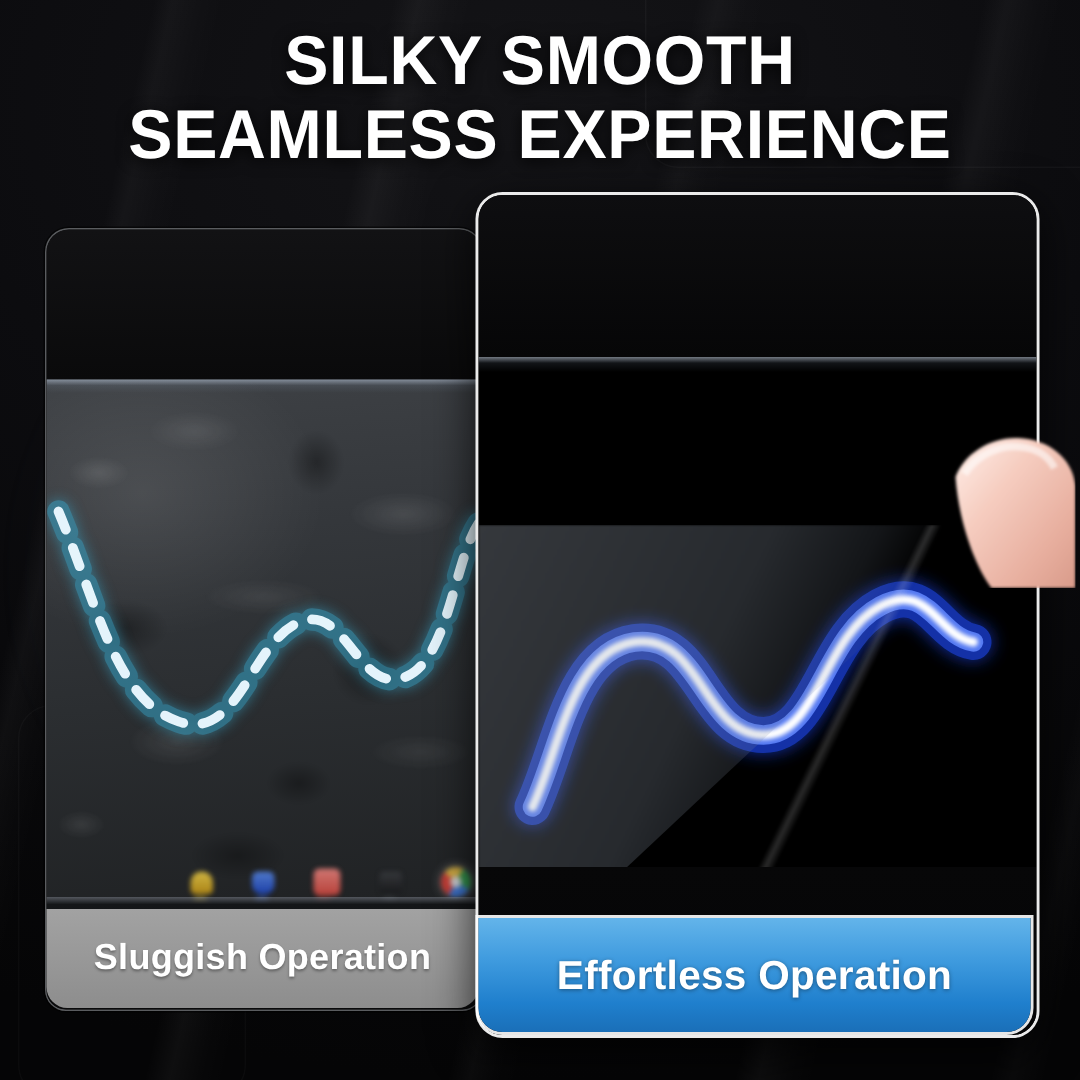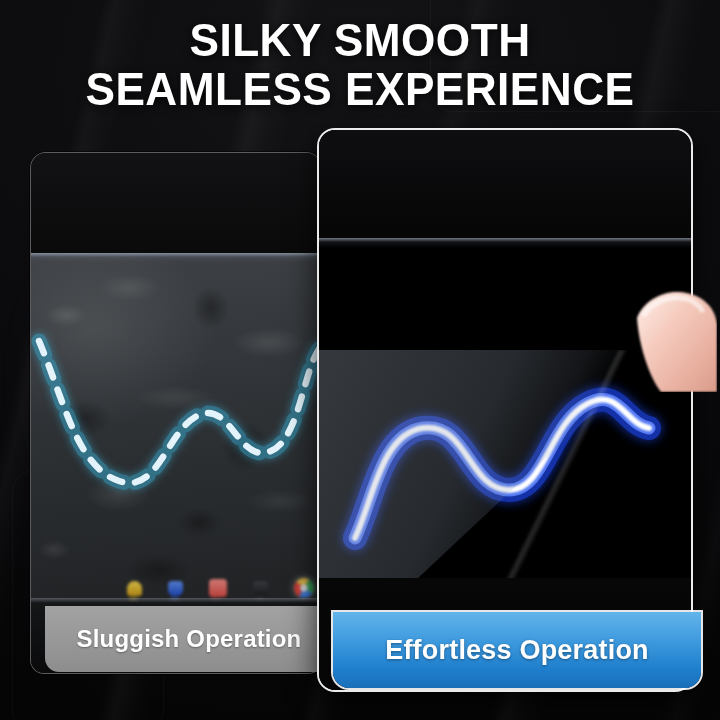--- a/index.html
+++ b/index.html
@@ -297,21 +297,20 @@
 
   
   .caption {
     position: absolute;
     display: flex;
     align-items: center;
     justify-content: center;
     color: #ffffff;
     font-weight: 700;
     text-align: center;
-    margin-left: 14px;
   }
   #caption-left {
     left: 31px;
     top: 606px;
     width: 288px;
     height: 66px;
     background: linear-gradient(180deg, #a2a2a2 0%, #979797 55%, #8d8d8d 100%);
     border-radius: 0 0 14px 14px;
     font-size: 24px;
     letter-spacing: .2px;

